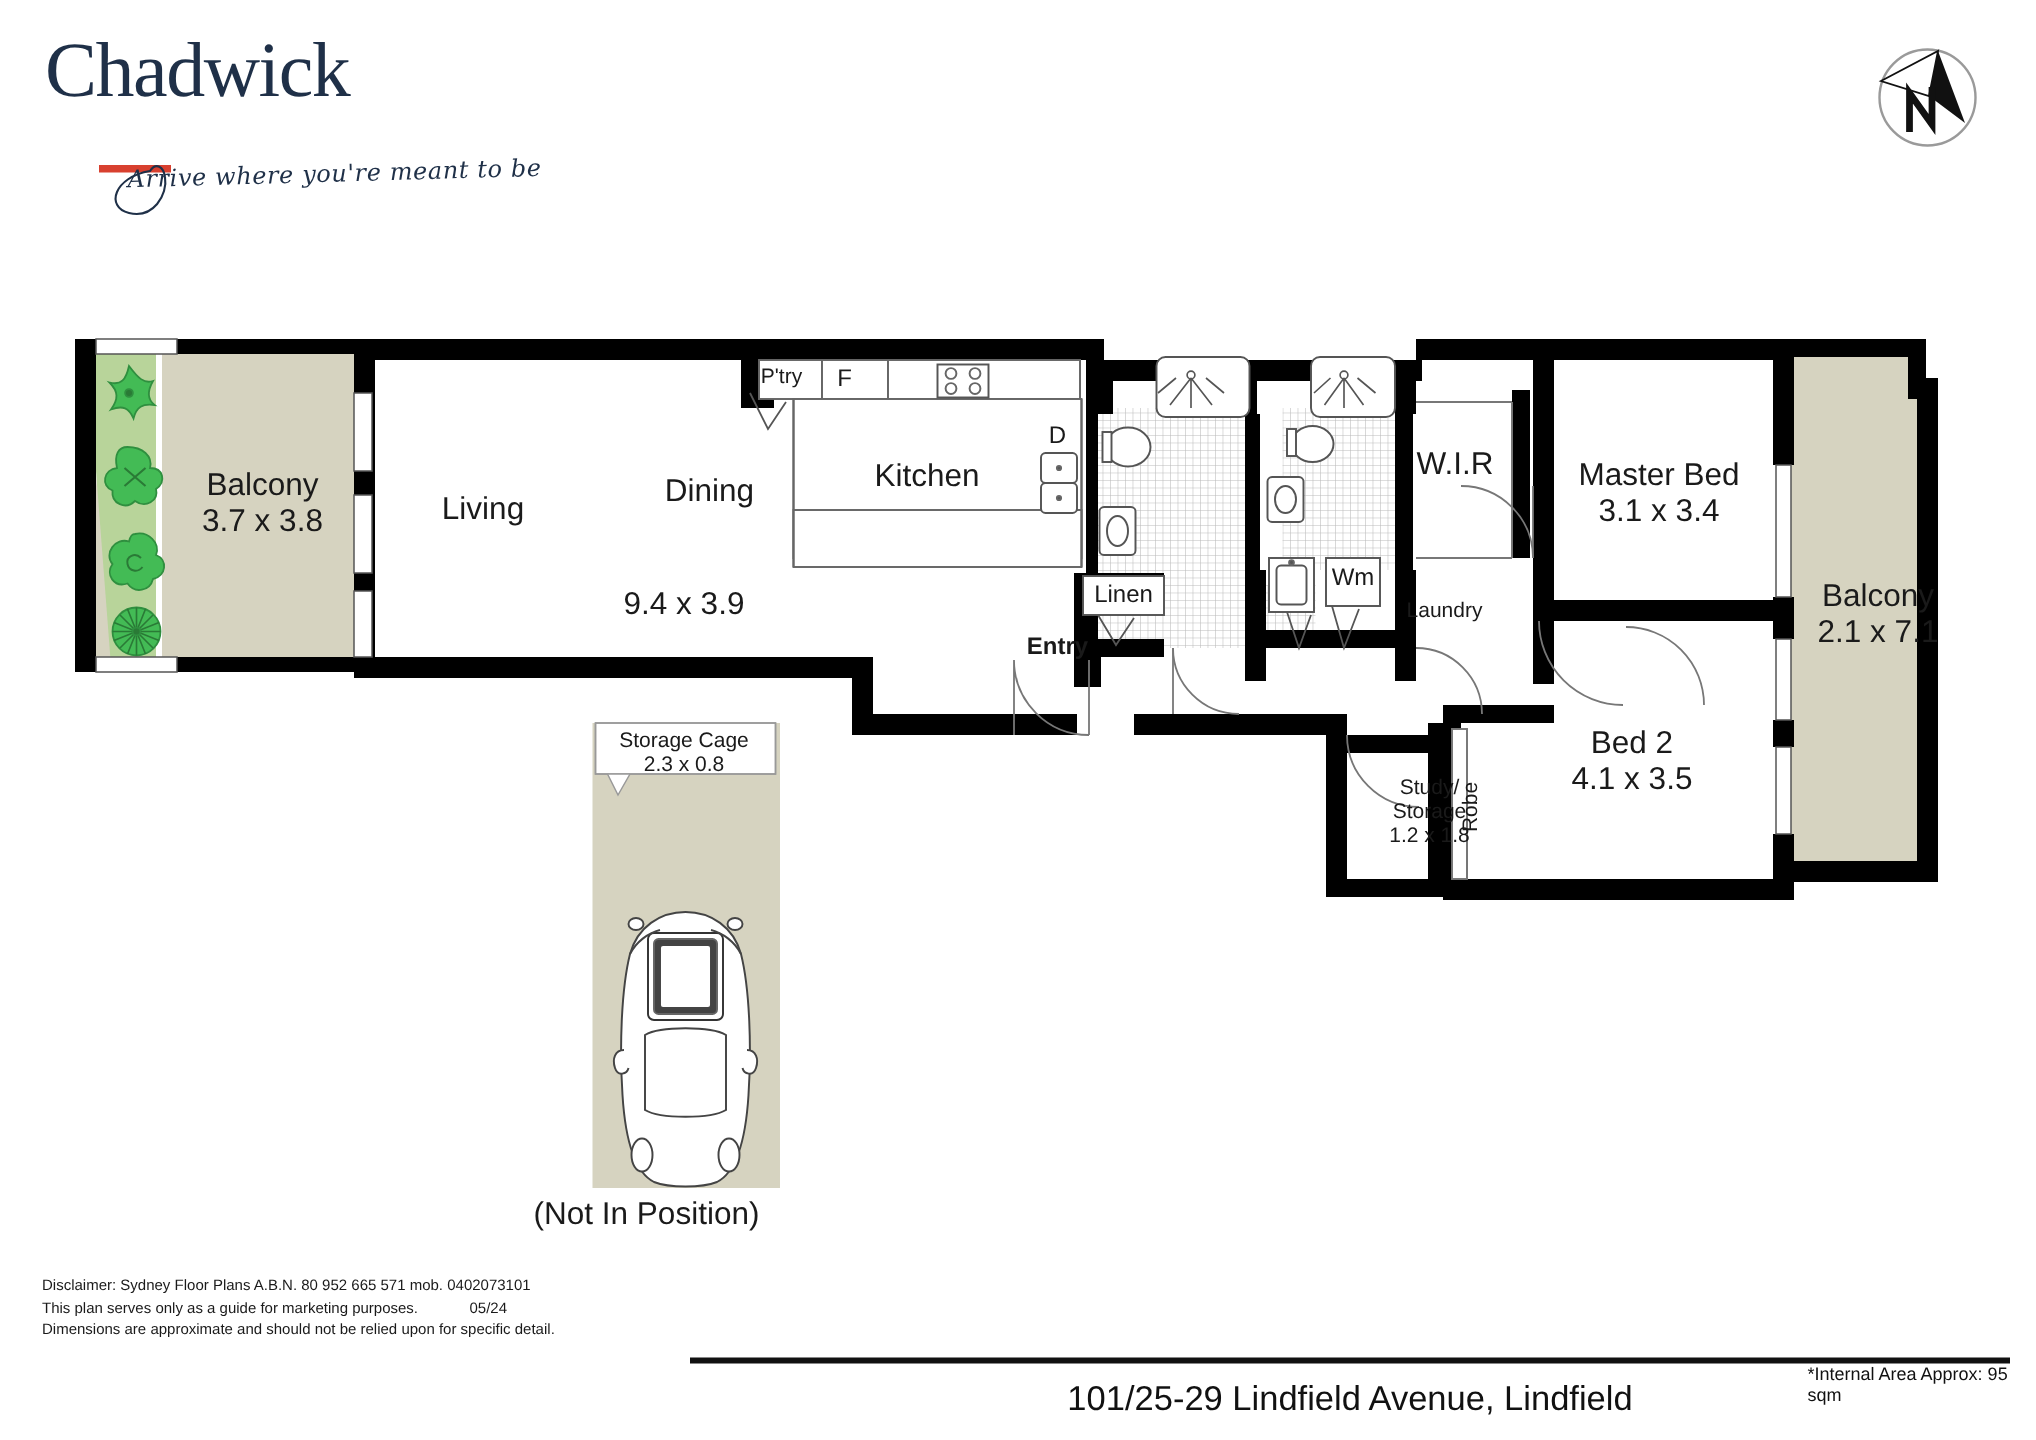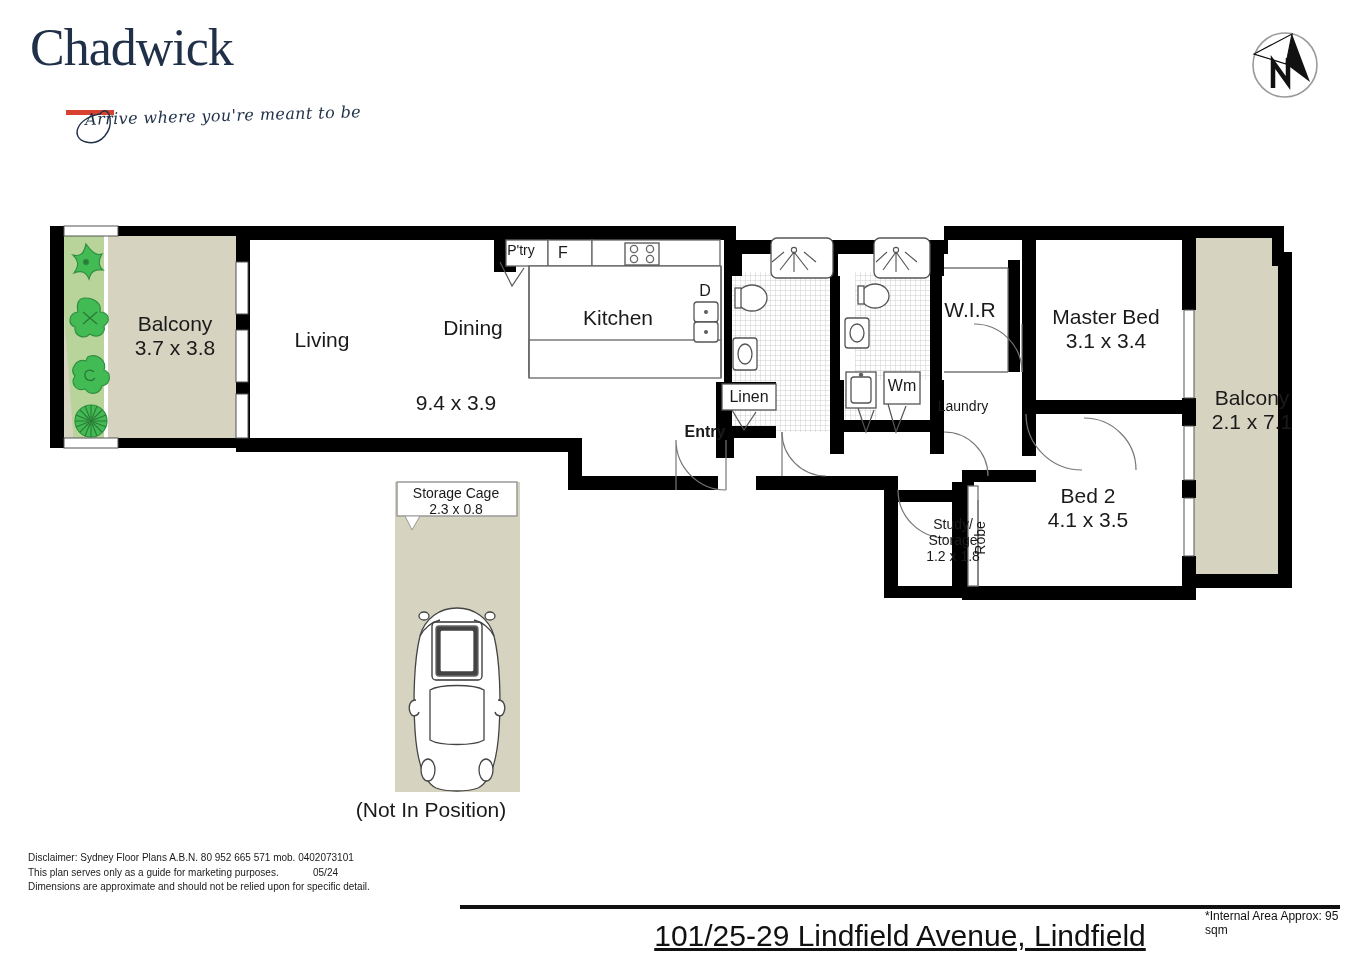--- a/index.html
+++ b/index.html
@@ -50,21 +50,21 @@
     font-family:"Liberation Sans", sans-serif; font-size:10px;
     color:#1a1a1a; line-height:1.45;
   }
   #disclaimer .row { position:relative; }
   #disclaimer .date { position:absolute; left:285px; top:0; }
   #footrule {
     position:absolute; left:460px; top:905px; width:880px; height:4px; background:#111;
   }
   #address {
     position:absolute; left:460px; top:919px; width:880px;
-    text-align:center; font-size:30px; color:#111;text-decoration:underline;
+    text-align:center; font-size:23px; color:#111;
   }
   #area {
     position:absolute; left:1205px; top:909px; width:140px;
     font-size:12px; color:#111; text-align:left;
   }
 </style>
 </head>
 <body>
 
 <div class="page">

